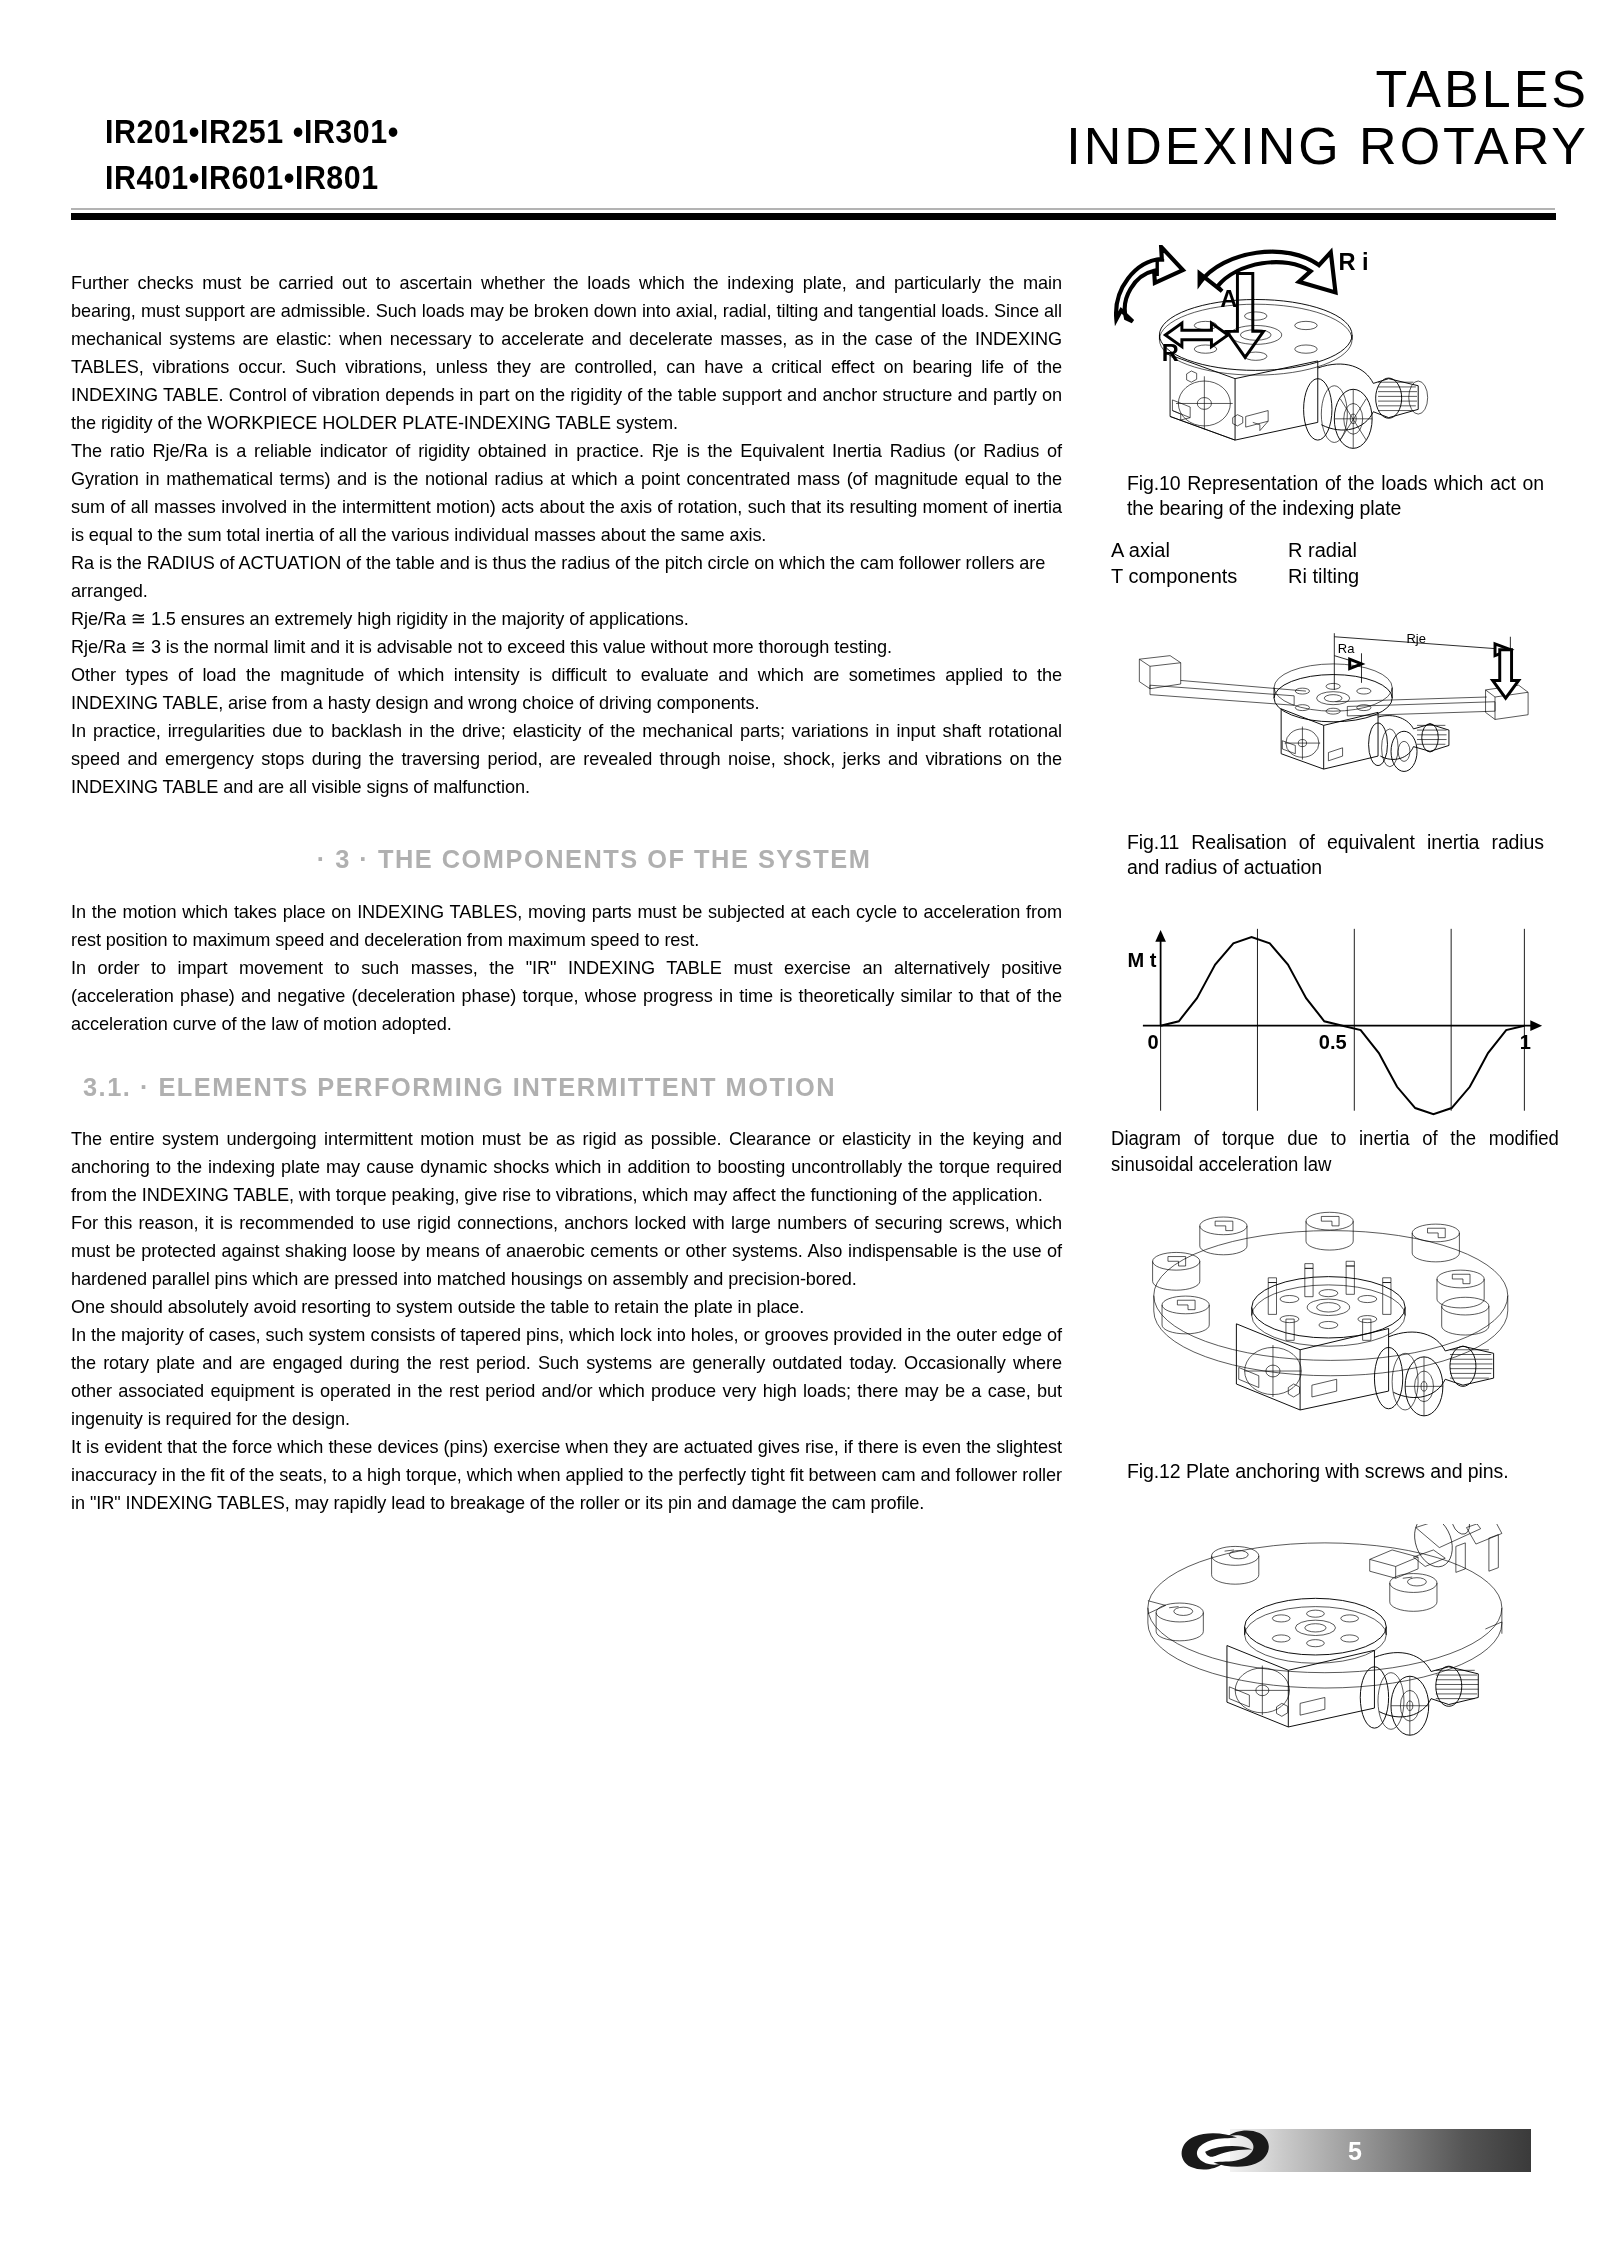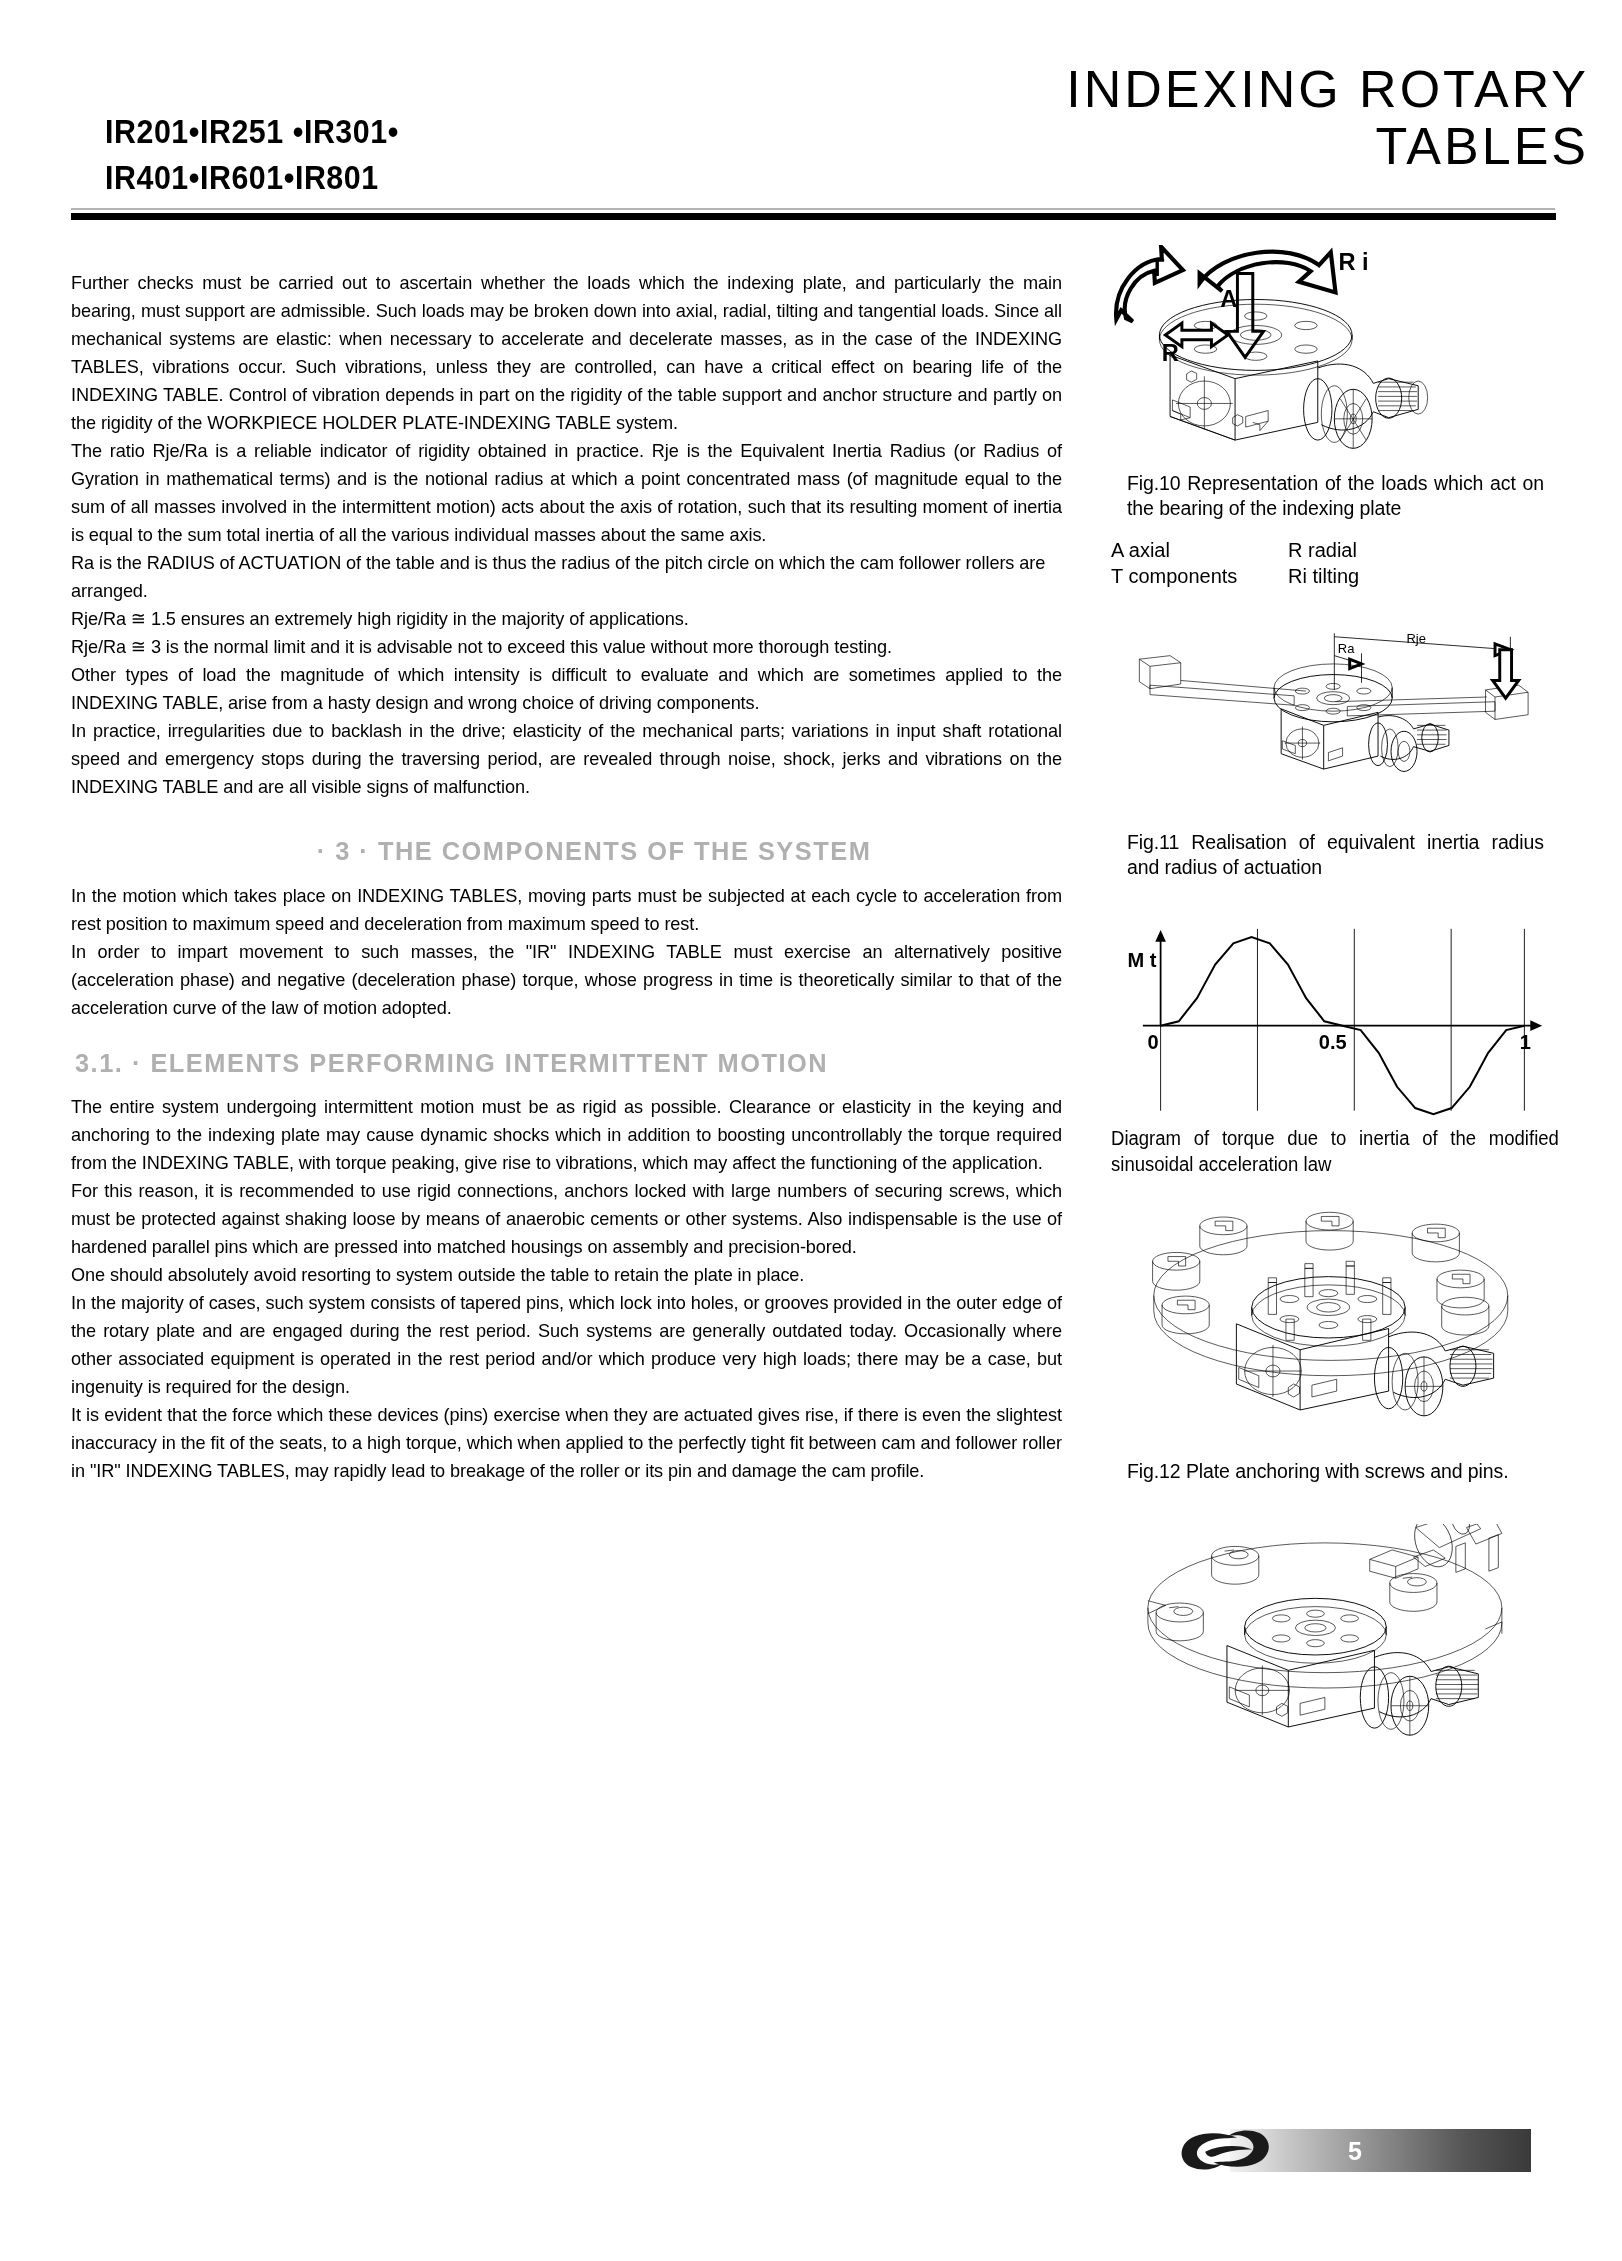--- a/index.html
+++ b/index.html
@@ -61,21 +61,21 @@
     transform-origin:left top;
     width:104.5%;
   }
   .para.last-left { text-align:left; }
   .sec-head {
     font-family:"Liberation Sans", sans-serif;
     font-weight:700;
     font-size:25.4px;
     letter-spacing:1.5px;
     color:#b0b0b0;
-    margin:4px;
+    margin:12px;
     line-height:33px;
     white-space:nowrap;
   }
   .sec-head.center { text-align:center; padding-left:53px; }
   .sec-head.left-wrap { white-space:normal; }
   .gap-big { height:30px; }
   .gap-mid { height:21px; }
   .gap-small { height:9.5px; }
 
   
@@ -139,22 +139,22 @@
 </style>
 </head>
 <body>
 
 <div id="header">
   <div class="hdr-codes">
     <div>IR201•IR251 •IR301•</div>
     <div>IR401•IR601•IR801</div>
   </div>
   <div class="hdr-title">
+    <div>TABLES</div>
     <div>INDEXING ROTARY</div>
-    <div>TABLES</div>
   </div>
 </div>
 <div id="rule-thin"></div>
 <div id="rule-thick"></div>
 
 <div id="left-col">
   <p class="para">Further checks must be carried out to ascertain whether the loads which the indexing plate, and particularly the main bearing, must support are admissible. Such loads may be broken down into axial, radial, tilting and tangential loads. Since all mechanical systems are elastic: when necessary to accelerate and decelerate masses, as in the case of the INDEXING TABLES, vibrations occur. Such vibrations, unless they are controlled, can have a critical effect on bearing life of the INDEXING TABLE. Control of vibration depends in part on the rigidity of the table support and anchor structure and partly on the rigidity of the WORKPIECE HOLDER PLATE-INDEXING TABLE system.</p>
   <p class="para">The ratio Rje/Ra is a reliable indicator of rigidity obtained in practice. Rje is the Equivalent Inertia Radius (or Radius of Gyration in mathematical terms) and is the notional radius at which a point concentrated mass (of magnitude equal to the sum of all masses involved in the intermittent motion) acts about the axis of rotation, such that its resulting moment of inertia is equal to the sum total inertia of all the various individual masses about the same axis.</p>
   <p class="para last-left">Ra is the RADIUS of ACTUATION of the table and is thus the radius of the pitch circle on which the cam follower rollers are arranged.</p>
   <p class="para last-left">Rje/Ra ≅ 1.5 ensures an extremely high rigidity in the majority of applications.</p>

